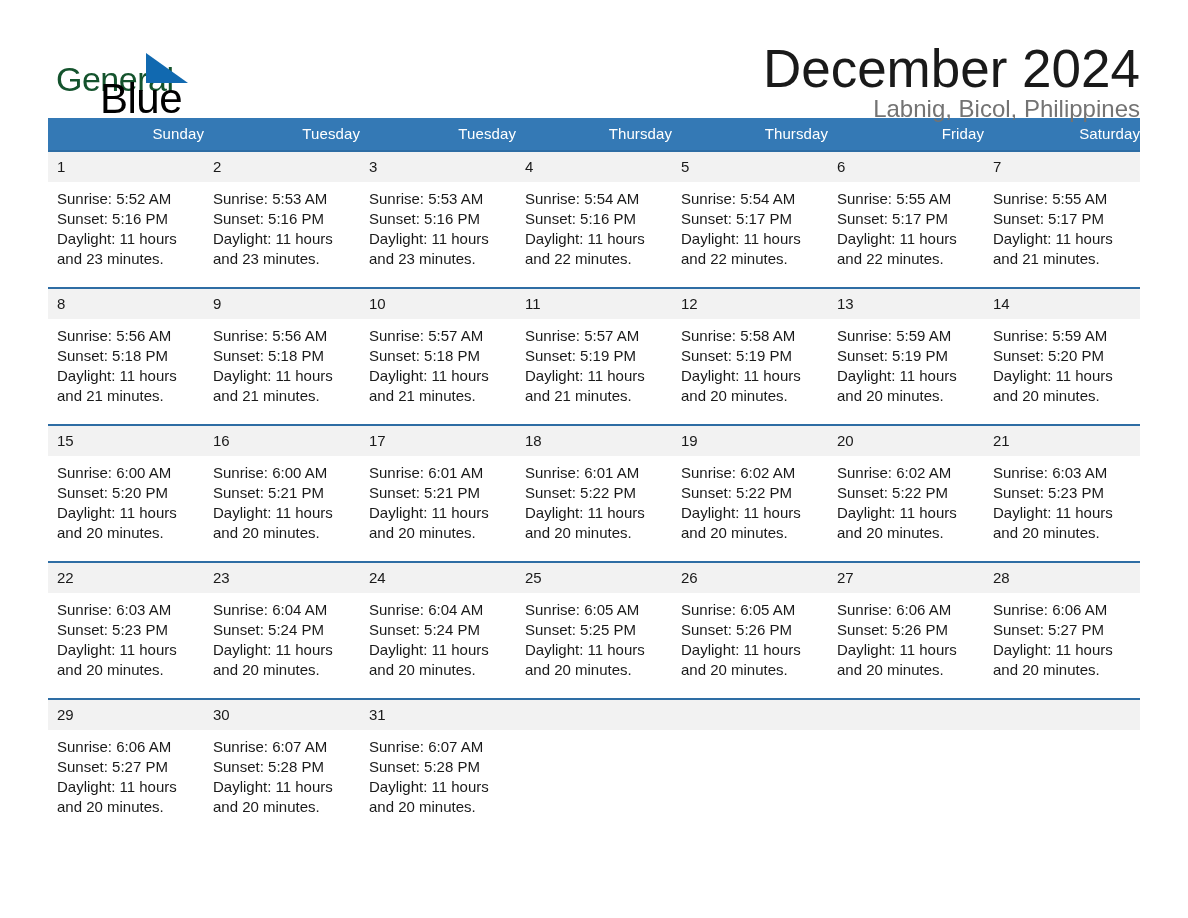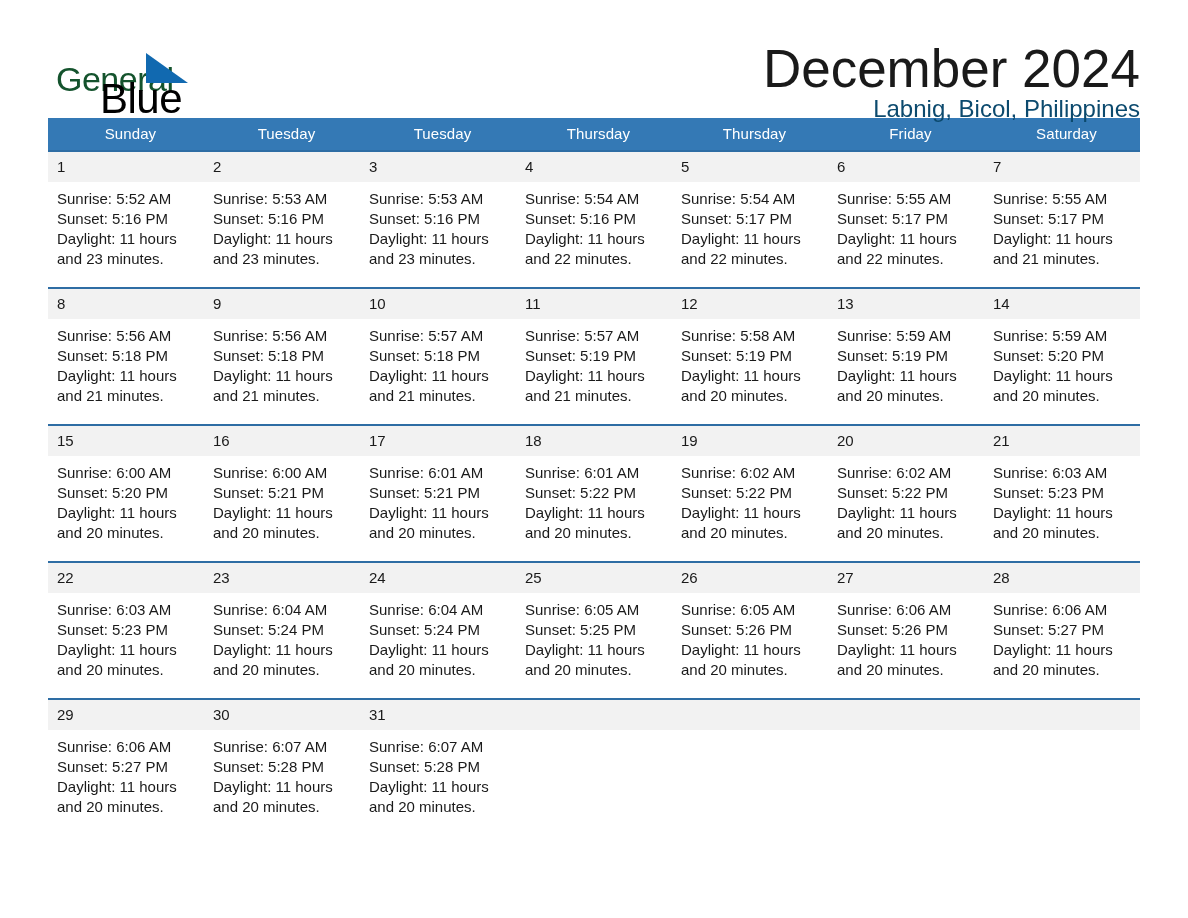--- a/index.html
+++ b/index.html
@@ -75,39 +75,39 @@
     font-size: 53px;
     line-height: 50px;
     font-weight: 400;
     color: #1a1a1a;
     letter-spacing: 0px;
   }
   .location {
     font-size: 24px;
     line-height: 30px;
     font-weight: 400;
-    color: #0c4a6e;
+    color: #737373;
     margin-top: 0;
   }
 
   
   .calendar {
     width: 1092px;
     margin-top: 14px;
     border-collapse: collapse;
     table-layout: fixed;
   }
   .calendar col { width: 156px; }
 
   thead th {
     background: #3479b5;
     color: #ffffff;
     font-size: 15px;
     font-weight: 400;
-    text-align: center;
+    text-align: right;
     padding: 7px 0 8px 9px;
     height: 17px;
     letter-spacing: 0.1px;
   }
 
   tbody tr.week-row > td {
     vertical-align: top;
     padding: 0;
     border-top: 2px solid #2e6da4;
     height: 135px;

